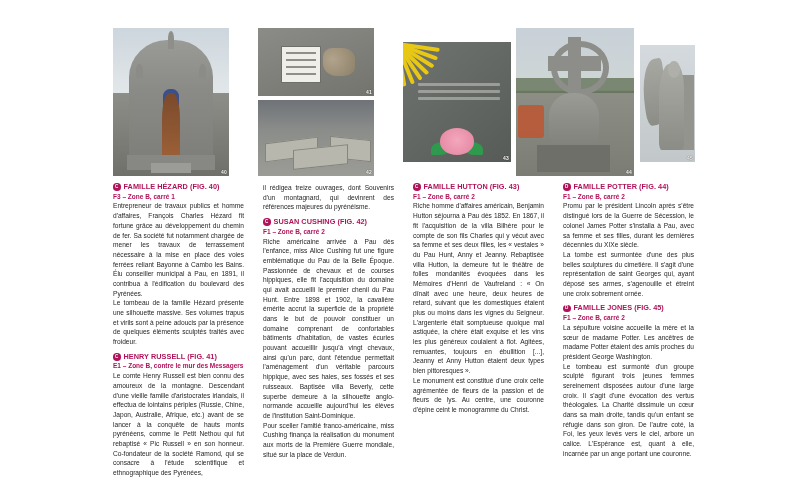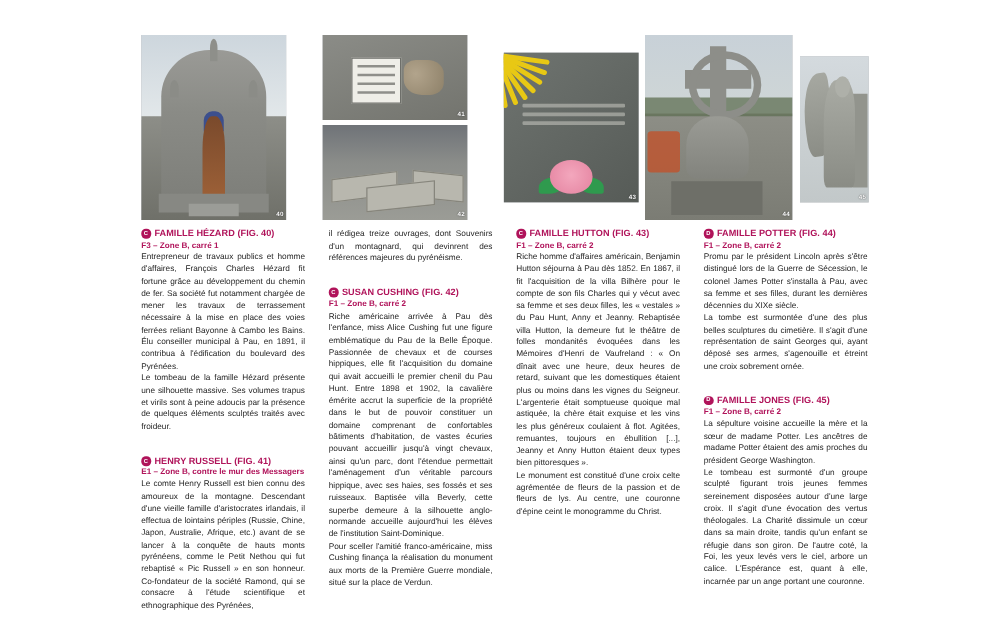--- a/index.html
+++ b/index.html
@@ -90,21 +90,21 @@
   .p45 .head{position:absolute;left:50%;top:14%;width:22%;height:14%;background:#aeb0a9;border-radius:50%;}
   .p45 .pillar{position:absolute;right:2%;top:26%;width:22%;height:64%;background:#92948d;}
 
   
   .cols{position:absolute;left:113px;top:183px;width:582px;height:300px;
     display:flex;gap:0;}
   .col{width:131px;margin-right:19px;}
   .col:last-child{margin-right:0;}
 
   .entry{margin-bottom:0;}
-  .entry + .entry{margin-top:18px;}
+  .entry + .entry{margin-top:6px;}
 
   .ent-head{
     display:flex;align-items:center;gap:3px;
     margin:0 0 1.5px 0;
   }
   .bullet{
     display:inline-flex;align-items:center;justify-content:center;
     width:7.5px;height:7.5px;border-radius:50%;
     background:#b0135a;color:#fff;
     font-size:4.6px;font-weight:bold;line-height:1;

